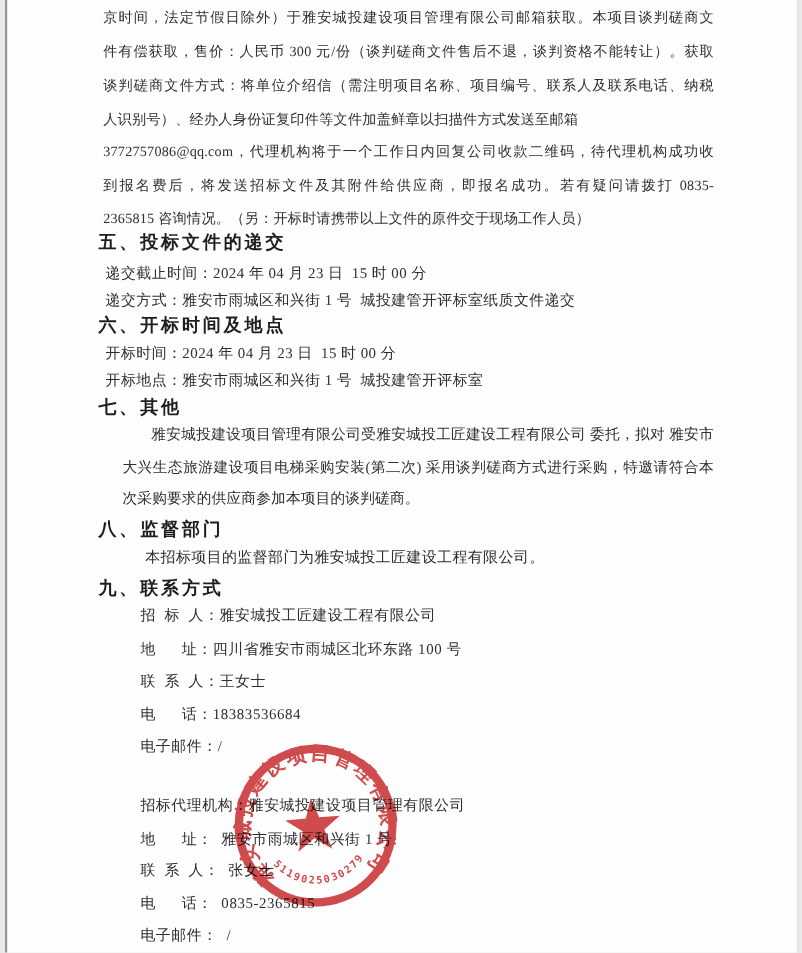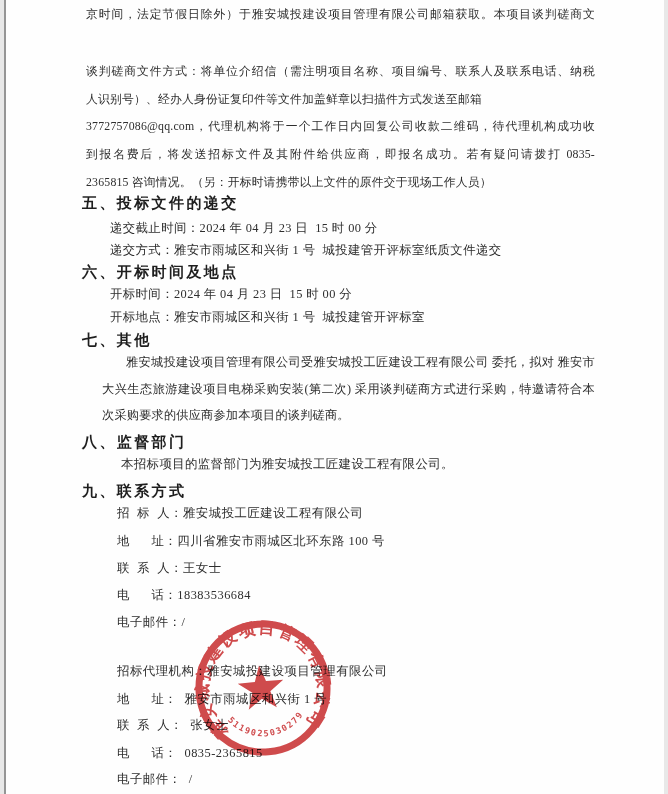--- a/index.html
+++ b/index.html
@@ -18,21 +18,21 @@
     left:82px;width:509px;font-size:11.8px;
     text-align:justify;text-align-last:justify;
     letter-spacing:.2px;white-space:nowrap;
   }
   .intro-line.short{text-align:right;text-align-last:left;}
   .heading{
     left:78px;font-size:15px;font-weight:bold;color:#1e1e1e;
     letter-spacing:2.4px;white-space:pre;
     font-family:"Liberation Sans","DejaVu Sans",sans-serif;
   }
-  .detail-row{left:106px;font-size:12.4px;white-space:pre;letter-spacing:.4px;}
+  .detail-row{left:84px;font-size:12.4px;white-space:pre;letter-spacing:.4px;}
   .body7{
     left:98px;width:493px;font-size:12.2px;
     text-align:justify;text-align-last:justify;white-space:nowrap;letter-spacing:.2px;
   }
   .body7.first{text-indent:24px;}
   .body7.short{text-align:center;text-align-last:left;}
   .body8{left:98px;font-size:12.5px;text-indent:19px;white-space:pre;letter-spacing:.3px;font-family:Liberation Serif, serif;}
   .contact-row{left:113px;font-size:12.4px;white-space:pre;letter-spacing:.5px;}
   .agency-row{left:113px;font-size:12.4px;white-space:pre;letter-spacing:.5px;}
   .seal{
@@ -43,20 +43,21 @@
   .seal-company{font-family:"Liberation Sans","DejaVu Sans",sans-serif;font-size:16.5px;letter-spacing:2.2px;font-weight:bold;}
   .seal-number{font-family:"DejaVu Sans Mono","Liberation Mono",monospace;font-size:8.6px;letter-spacing:1.6px;font-weight:bold;}
 </style>
 </head>
 <body>
 
 <div class="page">
   <div class="edge"></div>
 
   <div class="abs intro-line" style="top:7px">京时间，法定节假日除外）于雅安城投建设项目管理有限公司邮箱获取。本项目谈判磋商文</div>
+  <div class="abs intro-line" style="top:36px">件有偿获取，售价：人民币 300 元/份（谈判磋商文件售后不退，谈判资格不能转让）。获取</div>
   <div class="abs intro-line" style="top:64px">谈判磋商文件方式：将单位介绍信（需注明项目名称、项目编号、联系人及联系电话、纳税</div>
   <div class="abs intro-line short" style="top:92px">人识别号）、经办人身份证复印件等文件加盖鲜章以扫描件方式发送至邮箱</div>
   <div class="abs intro-line" style="top:119px">3772757086@qq.com，代理机构将于一个工作日内回复公司收款二维码，待代理机构成功收</div>
   <div class="abs intro-line" style="top:147px">到报名费后，将发送招标文件及其附件给供应商，即报名成功。若有疑问请拨打 0835-</div>
   <div class="abs intro-line short" style="top:175px">2365815 咨询情况。（另：开标时请携带以上文件的原件交于现场工作人员）</div>
 
   <div class="abs heading" style="top:194px">五、投标文件的递交</div>
   <div class="abs detail-row" style="top:221px">递交截止时间：2024 年 04 月 23 日  15 时 00 分</div>
   <div class="abs detail-row" style="top:243px">递交方式：雅安市雨城区和兴街 1 号  城投建管开评标室纸质文件递交</div>
 

